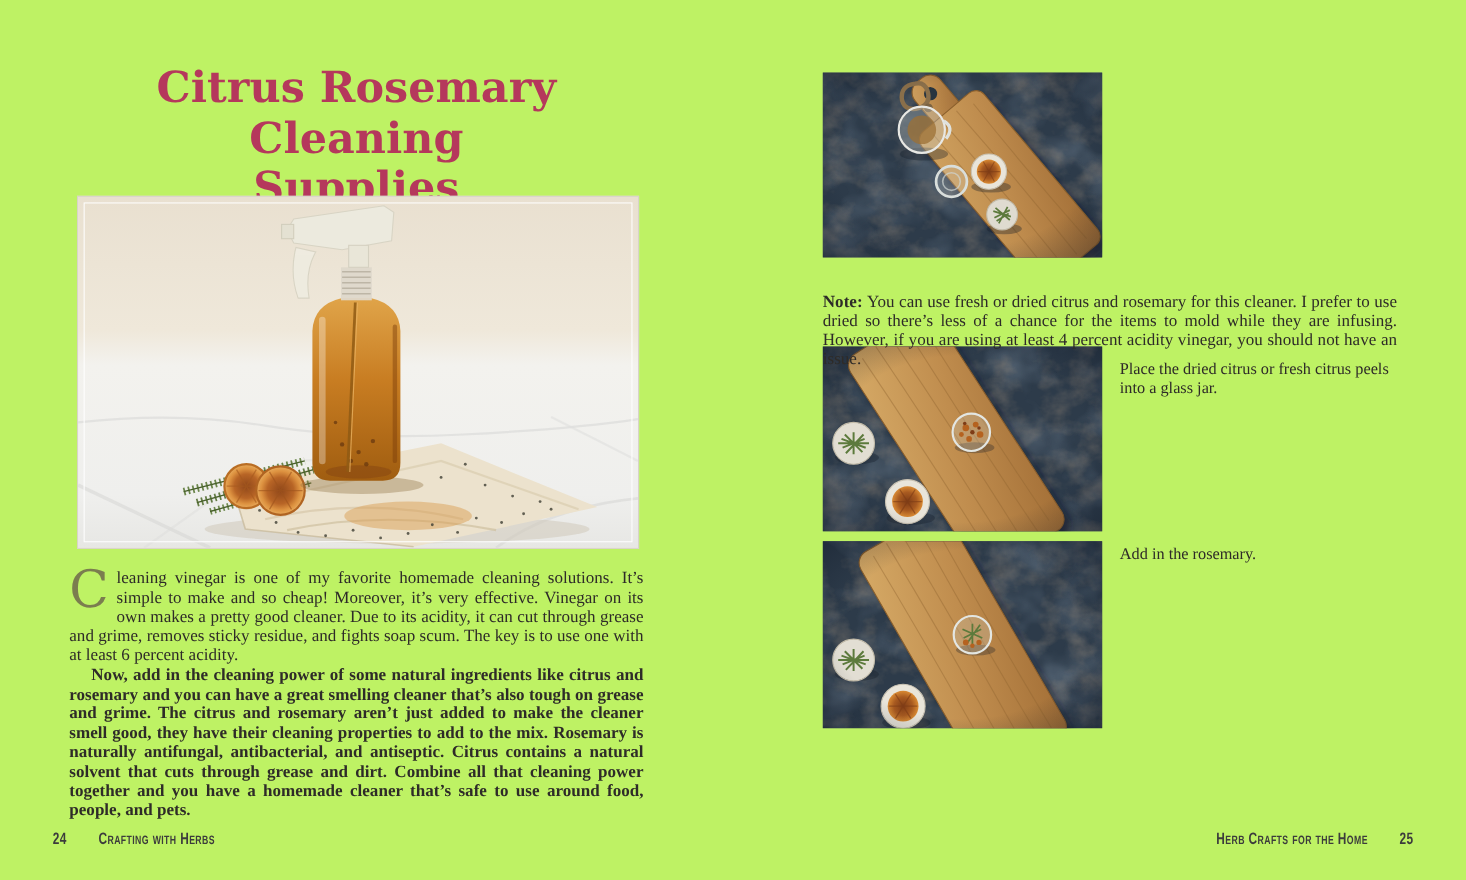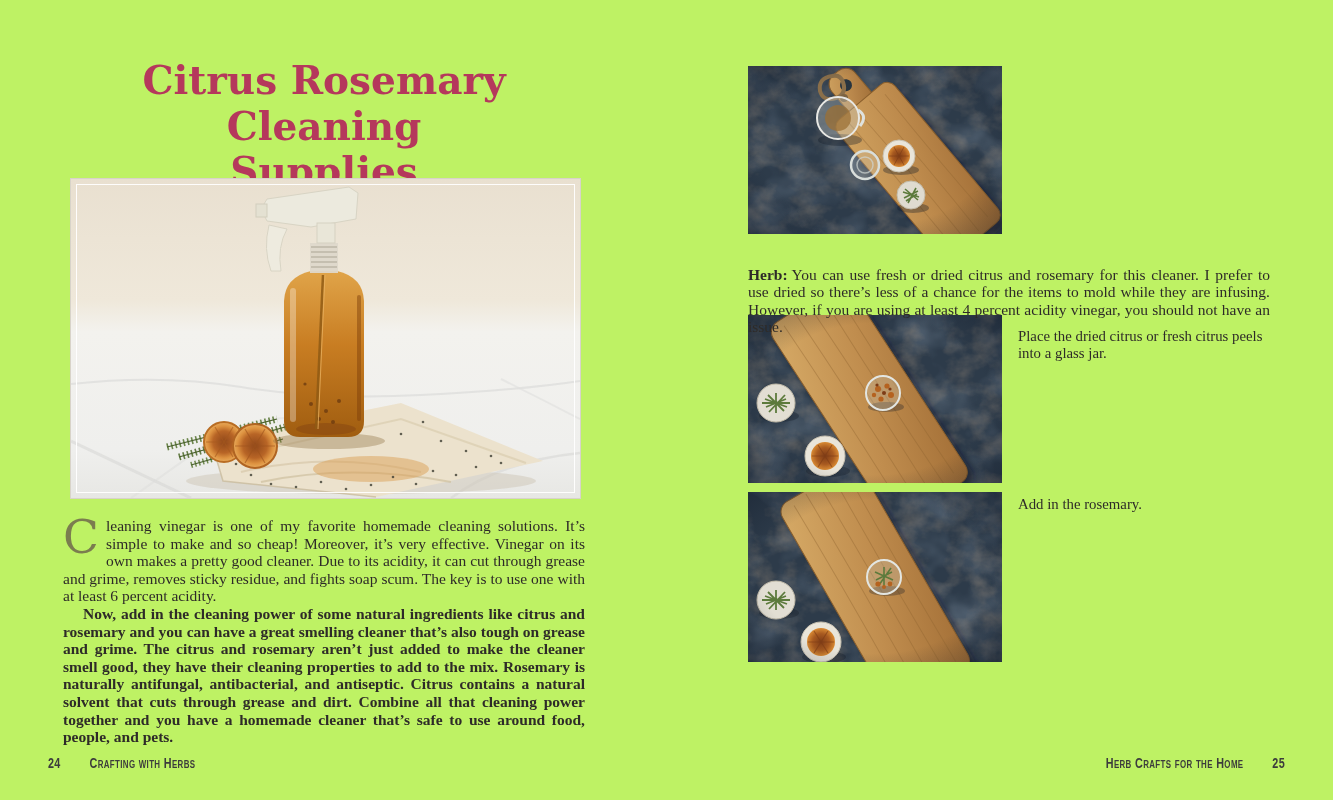--- a/index.html
+++ b/index.html
@@ -427,21 +427,21 @@
         <circle cx="73" cy="150" r="14" fill="url(#osl3)"></circle>
         <g stroke="#7e3c16" stroke-width="1.2" opacity="0.6">
           <path d="M73 150 L86 150 M73 150 L80 161 M73 150 L66 161 M73 150 L60 150 M73 150 L66 139 M73 150 L80 139"></path>
         </g>
       </g>
       <rect width="254" height="170" fill="url(#vg3)"></rect>
     </svg>
   </div>
 
 
-  <p class="note"><strong>Herb:</strong><span>You can use fresh or dried citrus and rosemary for this cleaner. I prefer to use dried so there’s less of a chance for the items to mold while they are infusing. However, if you are using at least 4 percent acidity vinegar, you should not have an issue.</span></p>
+  <p class="note"><strong>Note:</strong><span>You can use fresh or dried citrus and rosemary for this cleaner. I prefer to use dried so there’s less of a chance for the items to mold while they are infusing. However, if you are using at least 4 percent acidity vinegar, you should not have an issue.</span></p>
 
   <div class="step" id="step-1">Place the dried citrus or fresh citrus peels into a glass jar.</div>
   <div class="step" id="step-2">Add in the rosemary.</div>
 
   <div class="footer footer-right">
     <span class="ftitle">Herb Crafts for the Home</span><span class="fnum">25</span>
   </div>
 
 </div>
 

